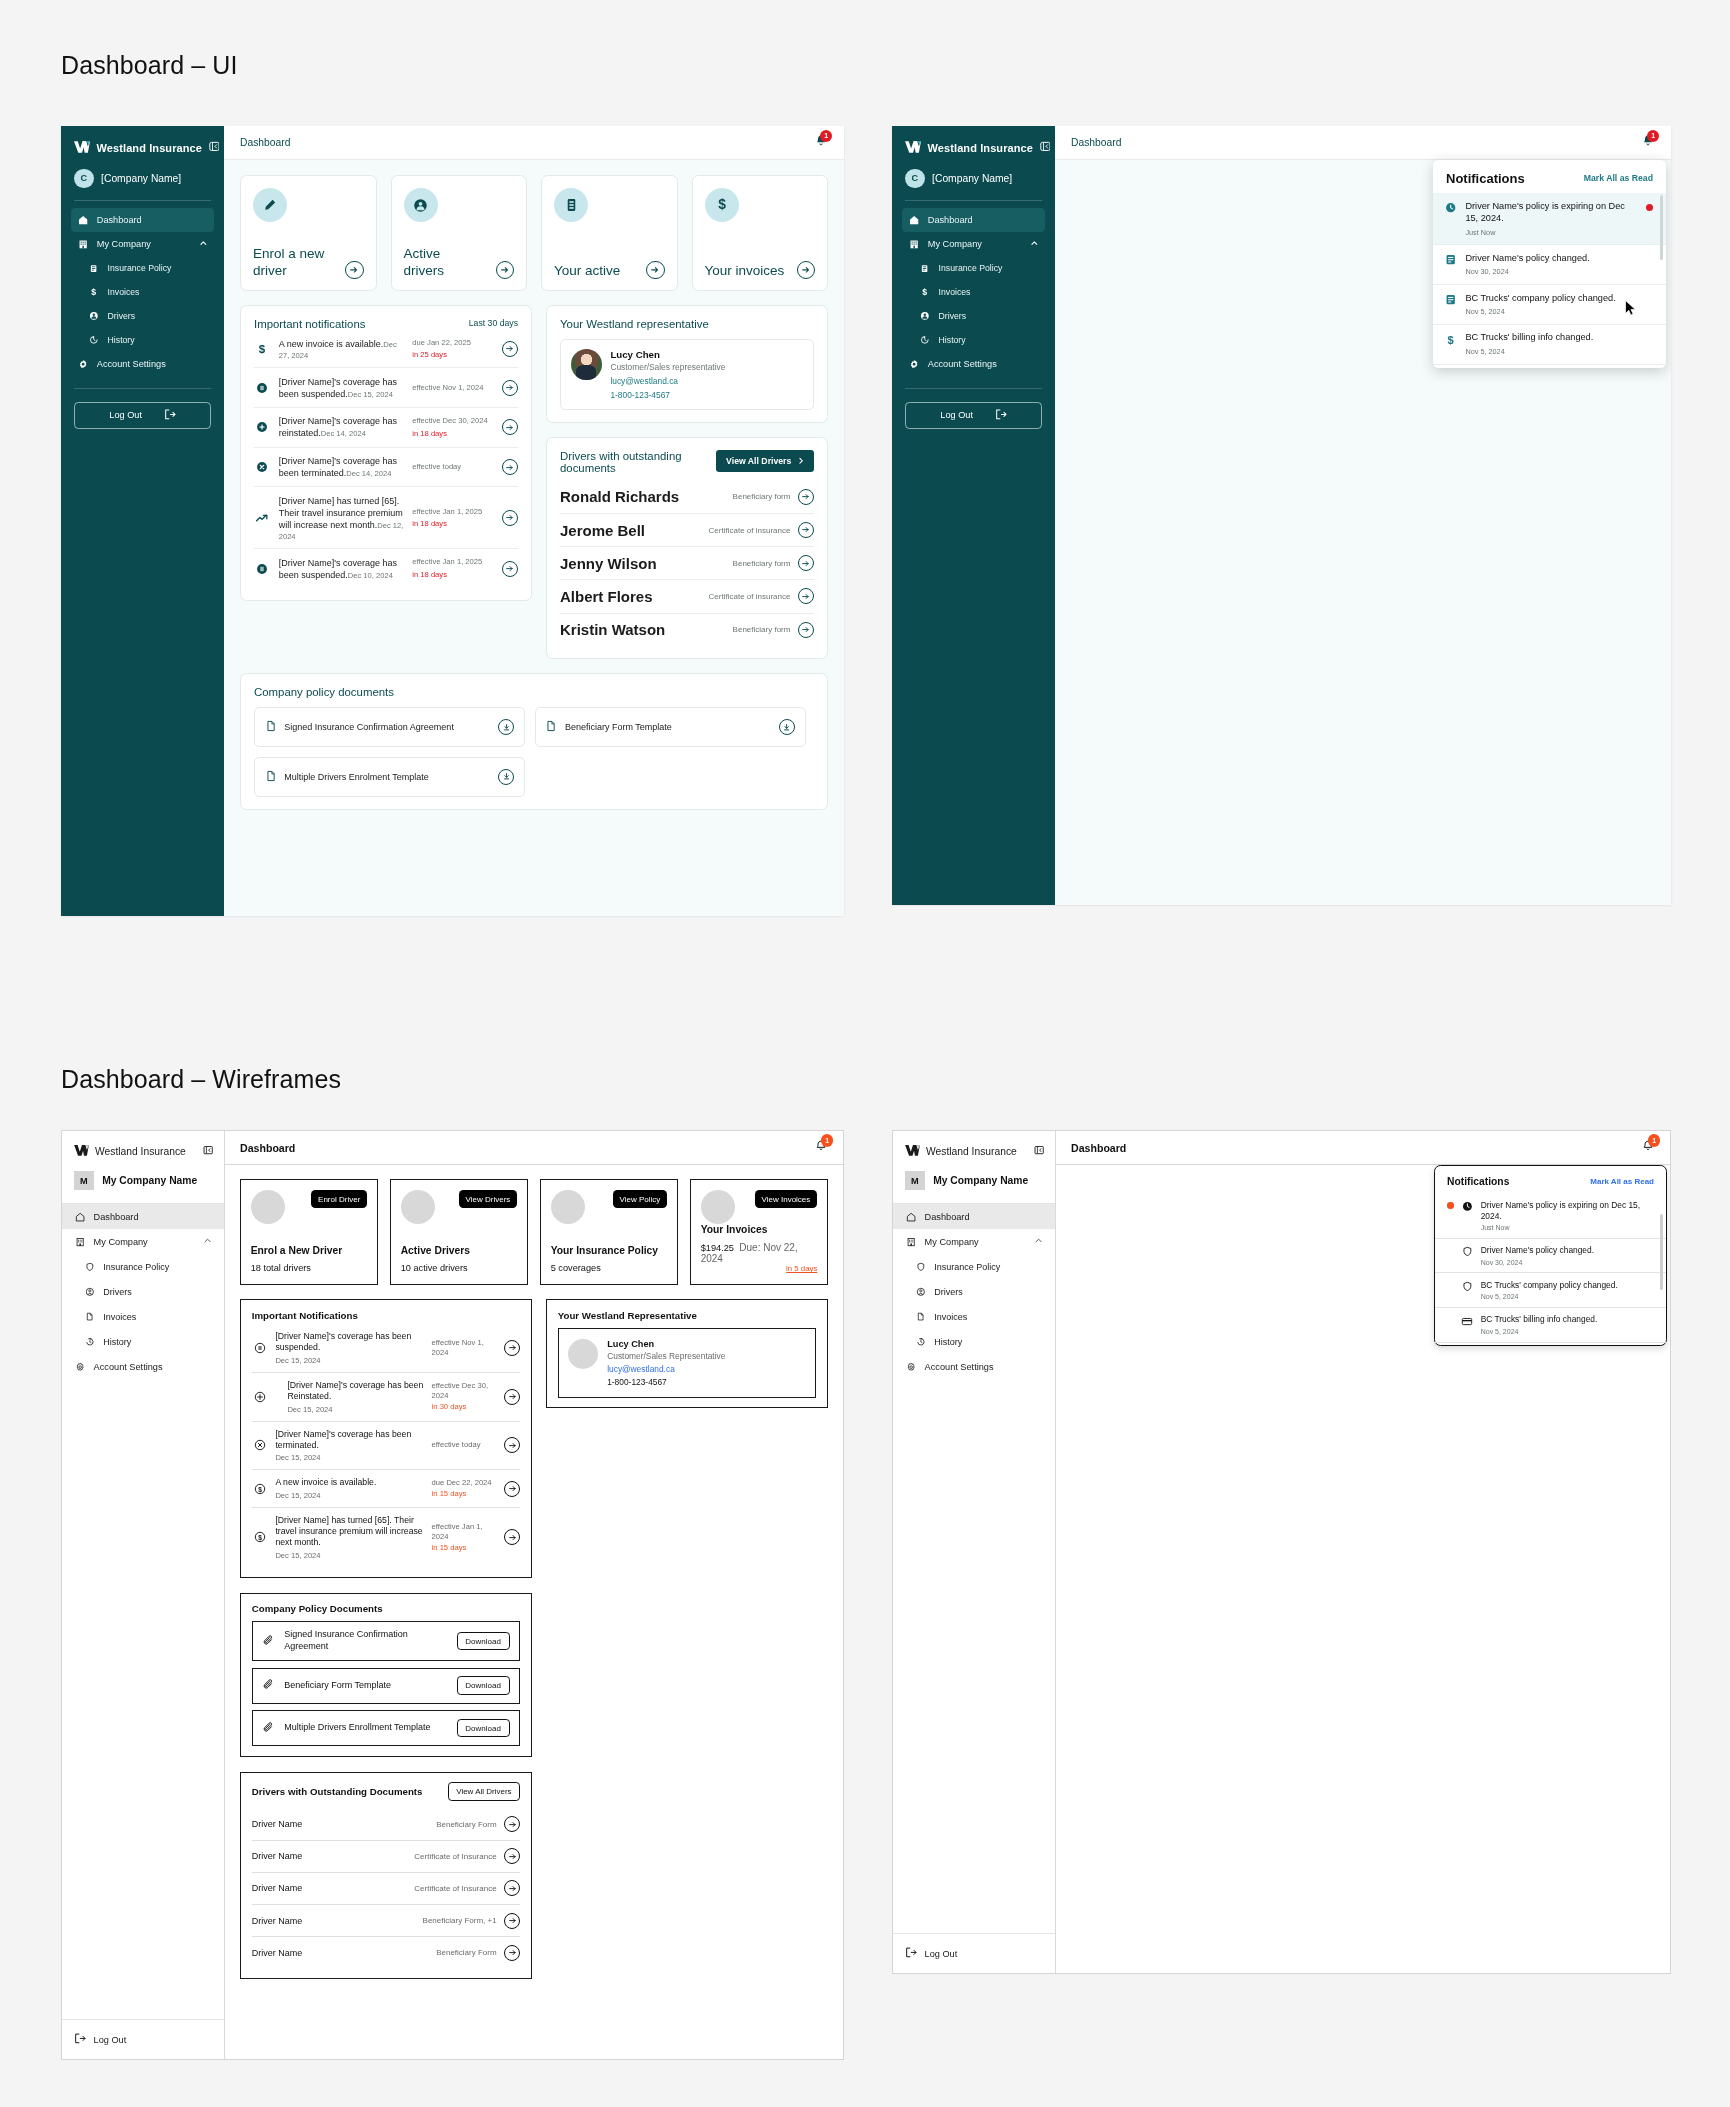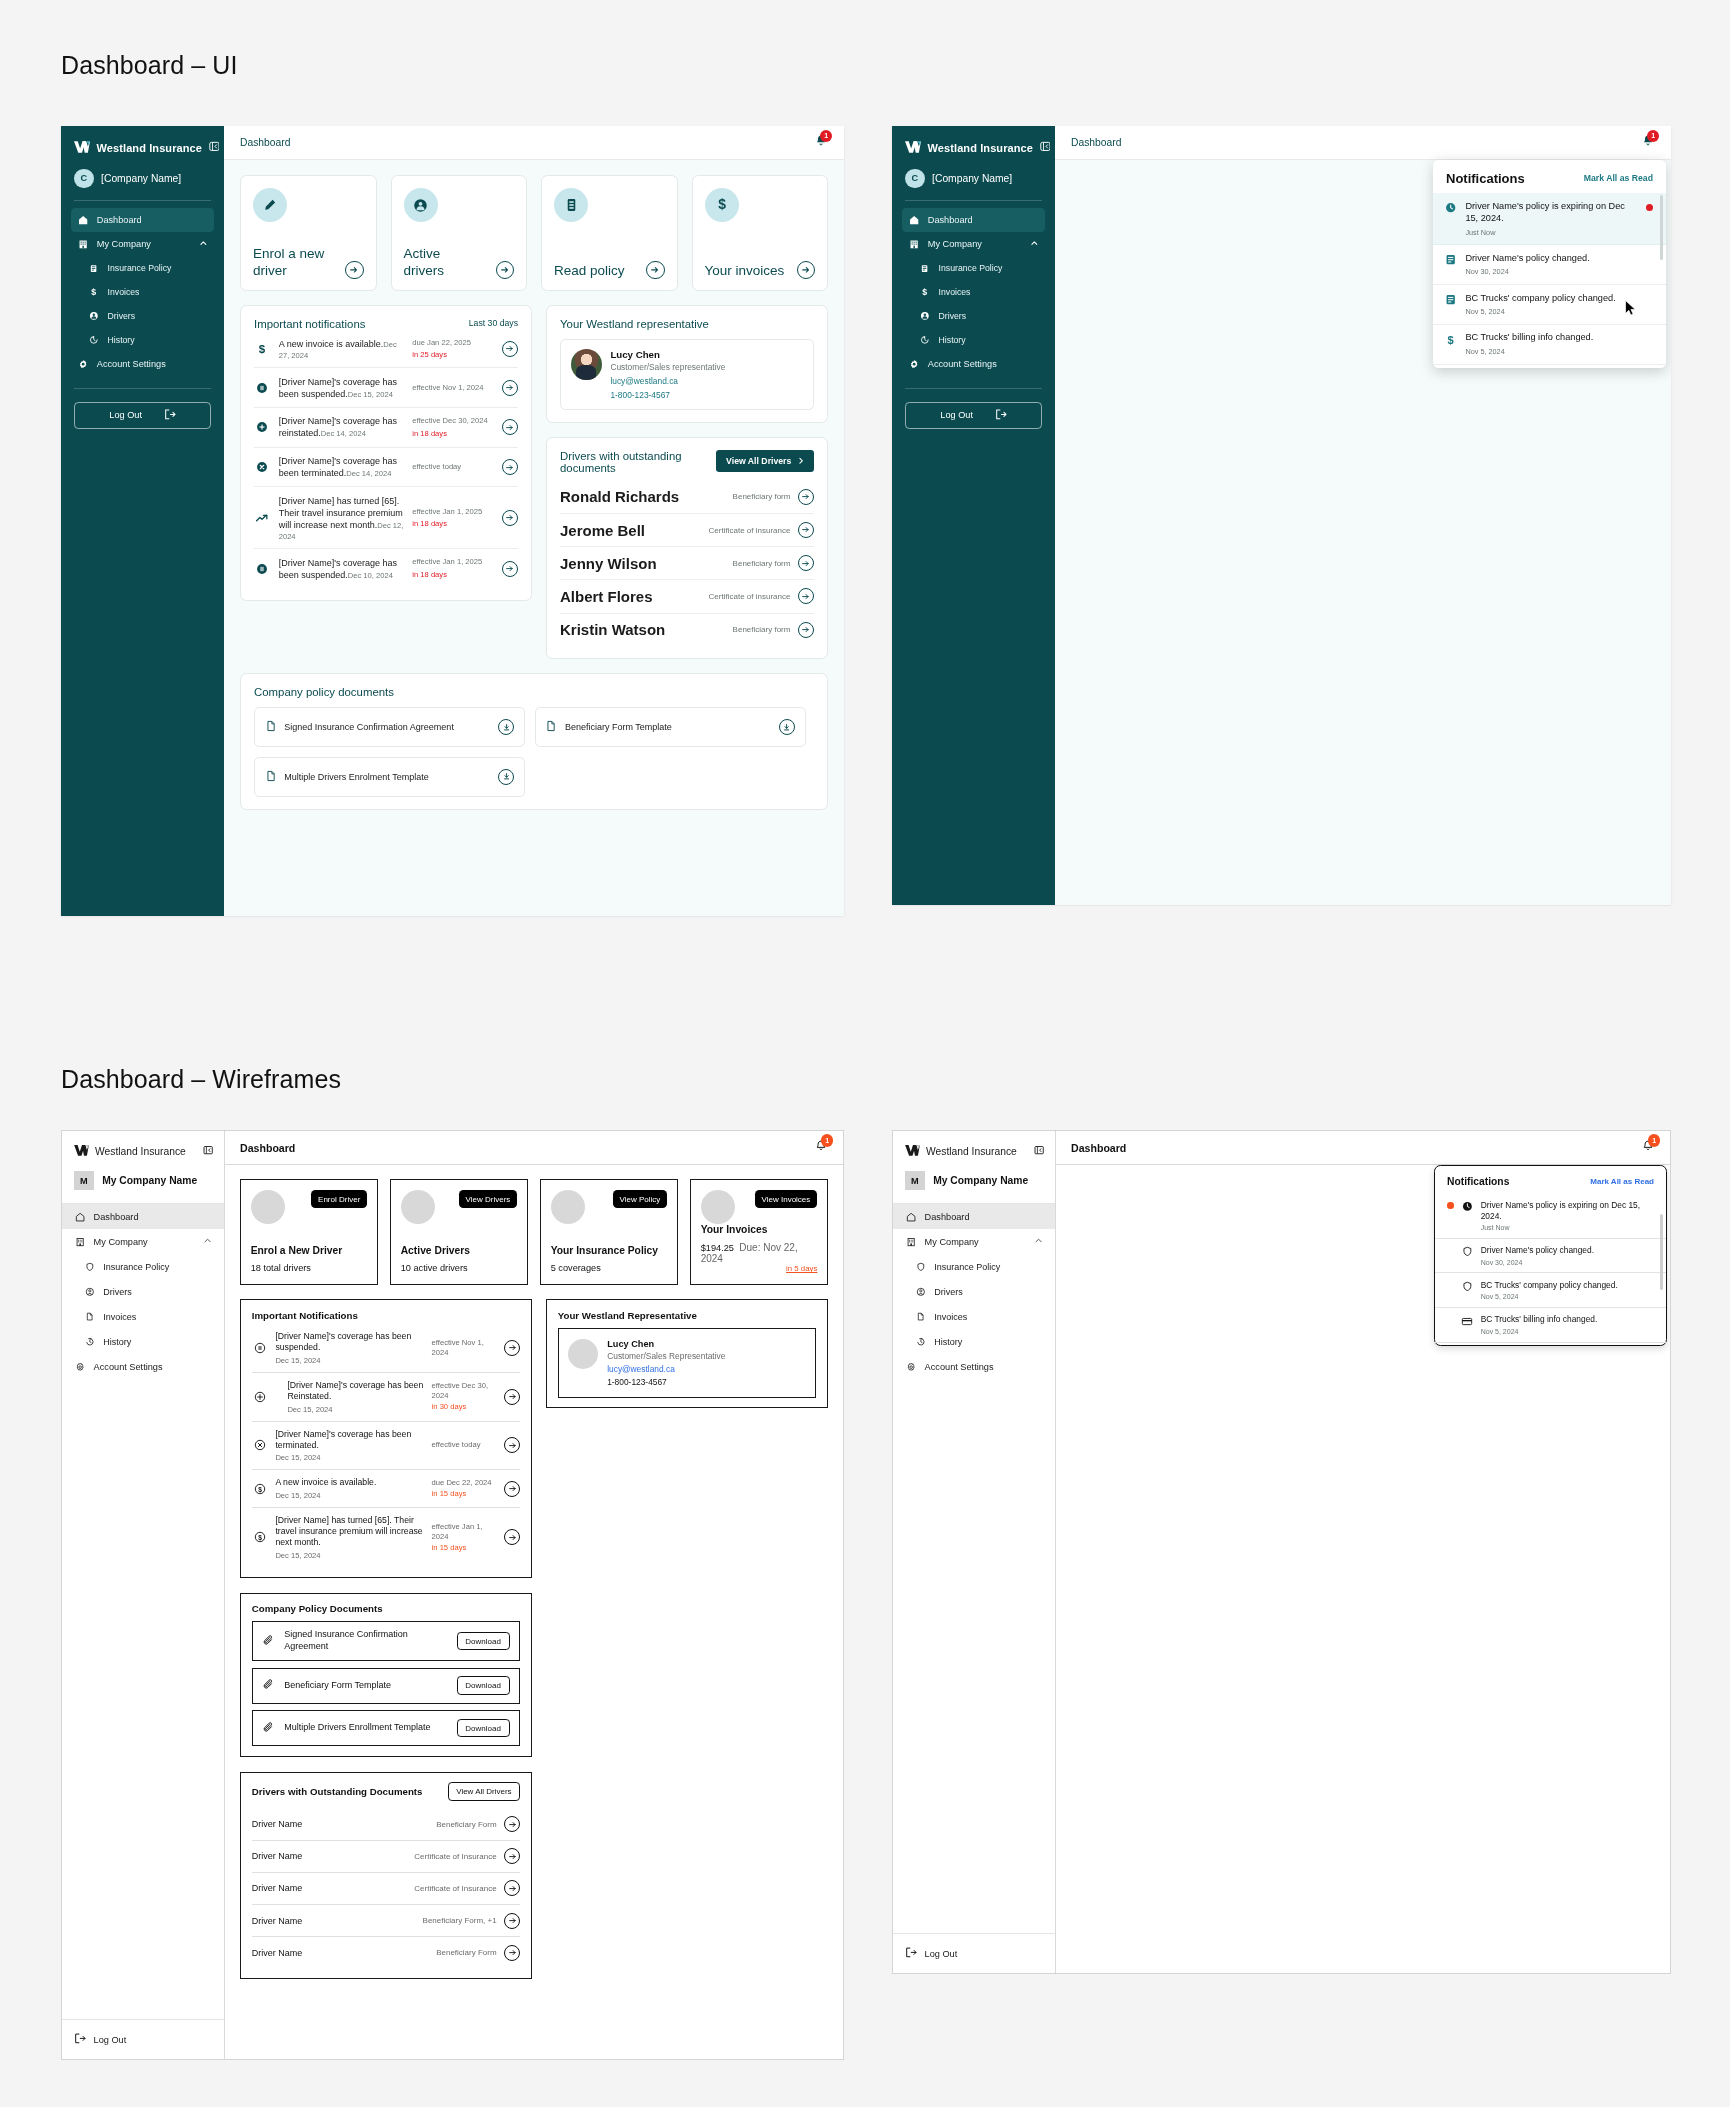--- a/index.html
+++ b/index.html
@@ -440,21 +440,21 @@
               <svg width="13" height="14" viewBox="0 0 22 26">
                   <rect x="4" y="2" width="14" height="22" rx="2" fill="#0b4b50"></rect>
                   <g fill="#c8e7ec">
                     <rect x="7" y="6" width="8" height="3"></rect>
                     <rect x="7" y="11.5" width="8" height="3"></rect>
                     <rect x="7" y="17" width="8" height="3"></rect>
                   </g>
                 </svg>
             </div>
             <div class="stat-bottom">
-              <span class="stat-label">Read policy</span>
+              <span class="stat-label">Your active</span>
               <span class="arrow-circle">
                 <svg width="9.7" height="9.7" viewBox="0 0 20 20">
                     <path d="M3.5 10h12M11 5.5l4.5 4.5L11 14.5" fill="none" stroke="#0b4b50" stroke-width="2.2" stroke-linecap="round" stroke-linejoin="round"></path>
                   </svg>
               </span>
             </div>
           </div>
           <div class="stat-card">
             <div class="stat-icon">
               <svg width="12" height="16" viewBox="0 0 18 30">

